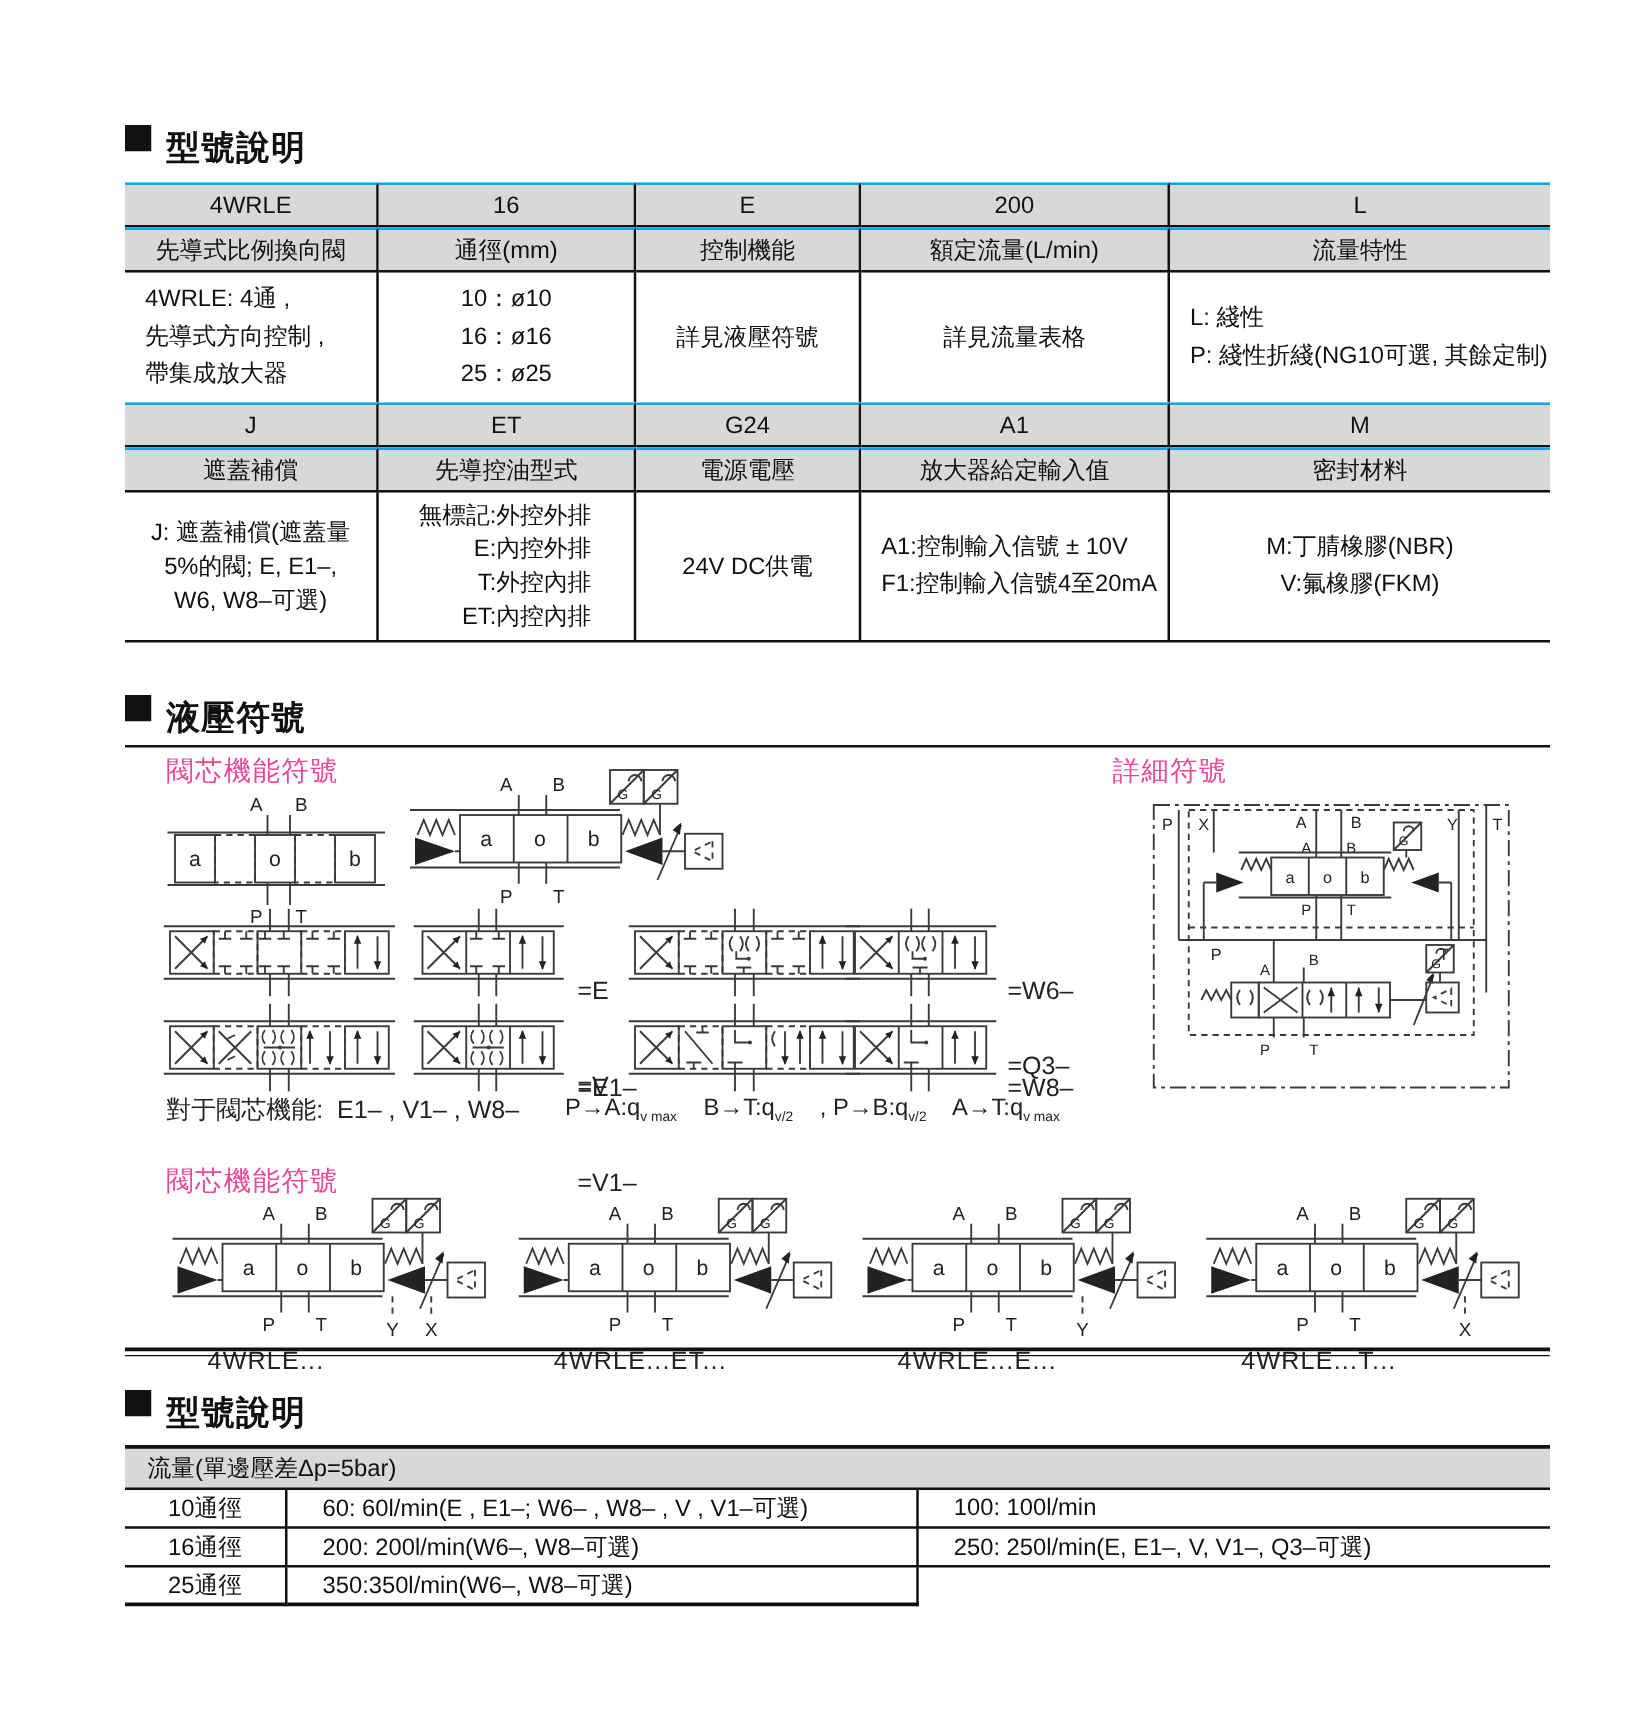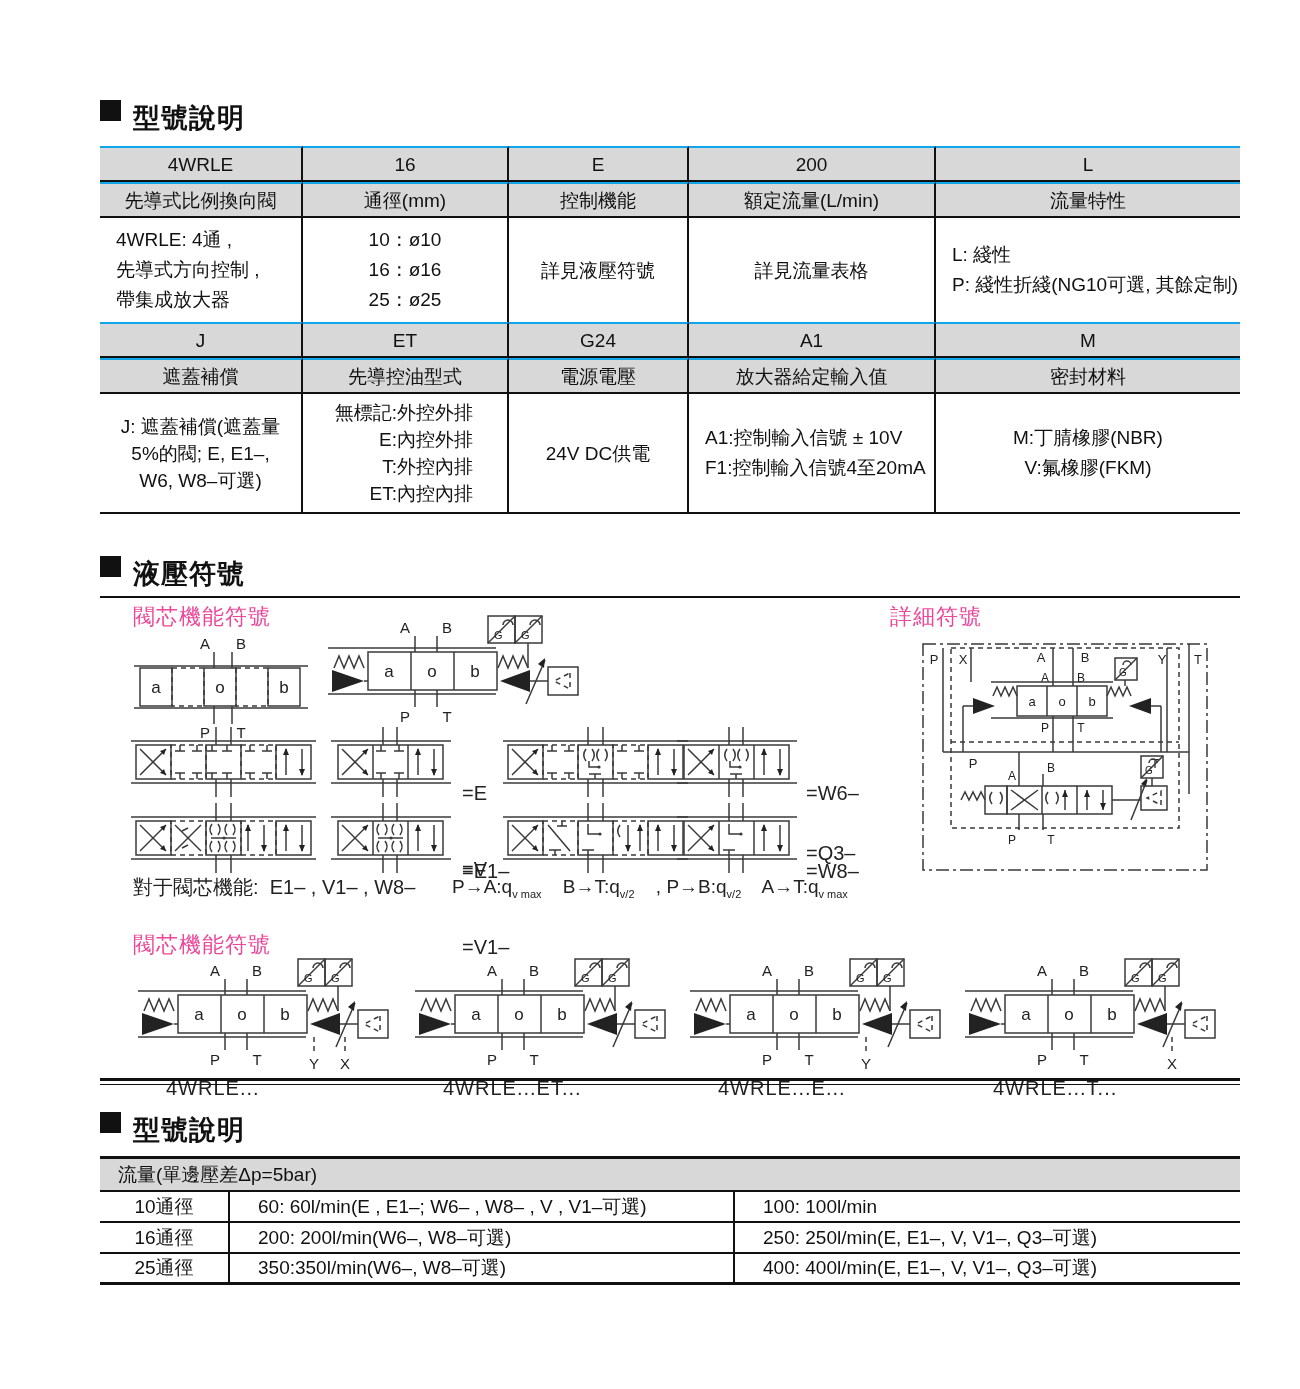--- a/index.html
+++ b/index.html
@@ -801,16 +801,15 @@
   <div class="ftable">
     <div class="fhead">流量(單邊壓差Δp=5bar)</div>
     <div class="fc size">10通徑</div>
     <div class="fc mid">60: 60l/min(E , E1–; W6– , W8– , V , V1–可選)</div>
     <div class="fc rt">100: 100l/min</div>
     <div class="fc size">16通徑</div>
     <div class="fc mid">200: 200l/min(W6–, W8–可選)</div>
     <div class="fc rt">250: 250l/min(E, E1–, V, V1–, Q3–可選)</div>
     <div class="fc size bot">25通徑</div>
     <div class="fc mid bot">350:350l/min(W6–, W8–可選)</div>
-    <div class="fc rt bot">400: 400l/min(E, E1–, V, V1–, Q3–可選)</div>
   </div>
 
 </div>
 
 </body></html>

